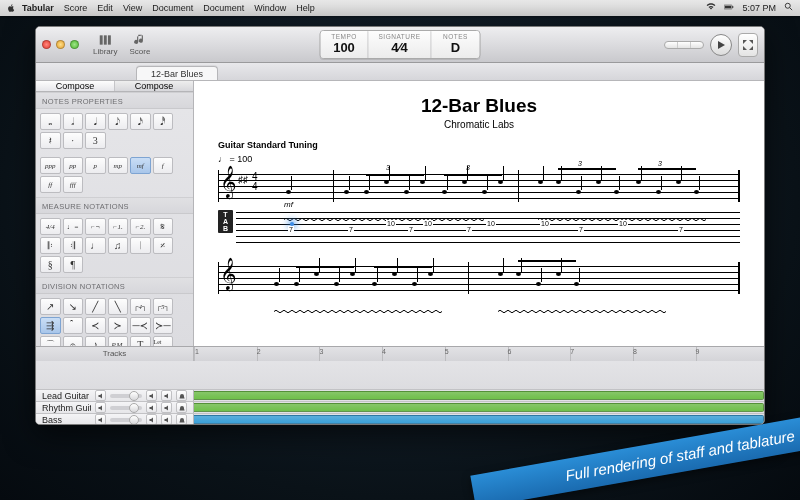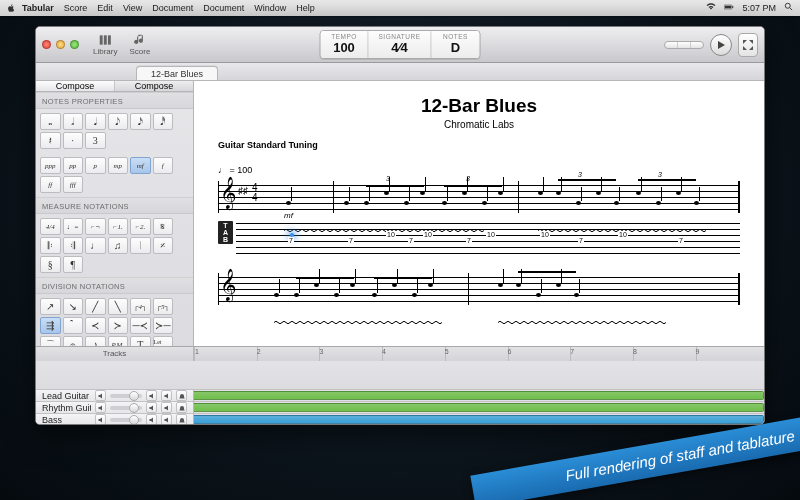--- a/index.html
+++ b/index.html
@@ -66,21 +66,21 @@
        font-family:Georgia,serif; font-size:10px; color:#333;}
   .pal.sel{background:linear-gradient(#c9ddf5,#a8c6ea); border-color:#7ea4d2;}
   .pal.sm{font-size:7px; font-style:italic;}
   
   .score{flex:1; background:#fff; overflow:hidden; position:relative; font-family:Georgia,"Times New Roman",serif;}
   .score .pad{padding:14px 24px 10px 24px;}
   .sc-title{text-align:center; font-size:19px; font-weight:600;}
   .sc-sub{text-align:center; font-size:10px; margin-top:2px;}
   .sc-sub2{text-align:center; font-size:9px; margin-top:1px; color:#222;}
   .tuning{font-size:9px; font-weight:600; margin-top:10px;}
-  .tempo-mark{font-size:9px; margin-top:15px;}
+  .tempo-mark{font-size:9px; margin-top:4px;}
   .staff{position:relative; height:32px; margin-top:6px;}
   .staff .line{position:absolute; left:0; right:0; height:1px; background:#000;}
   .staff .bar{position:absolute; top:0; bottom:0; width:1px; background:#000;}
   .note{position:absolute;width:5px;height:4px;border-radius:50%;background:#000;}
   .note::after{content:"";position:absolute;right:-1px;top:-14px;width:1px;height:14px;background:#000;}
   .beam{position:absolute;height:2px;background:#000;}
   .mf{position:absolute;font-style:italic;font-size:8px;}
   .wavy{position:absolute;height:5px;}
   .wavy svg{width:100%;height:100%;}
   .tuplet{position:absolute;font-size:7px;font-style:italic;}

